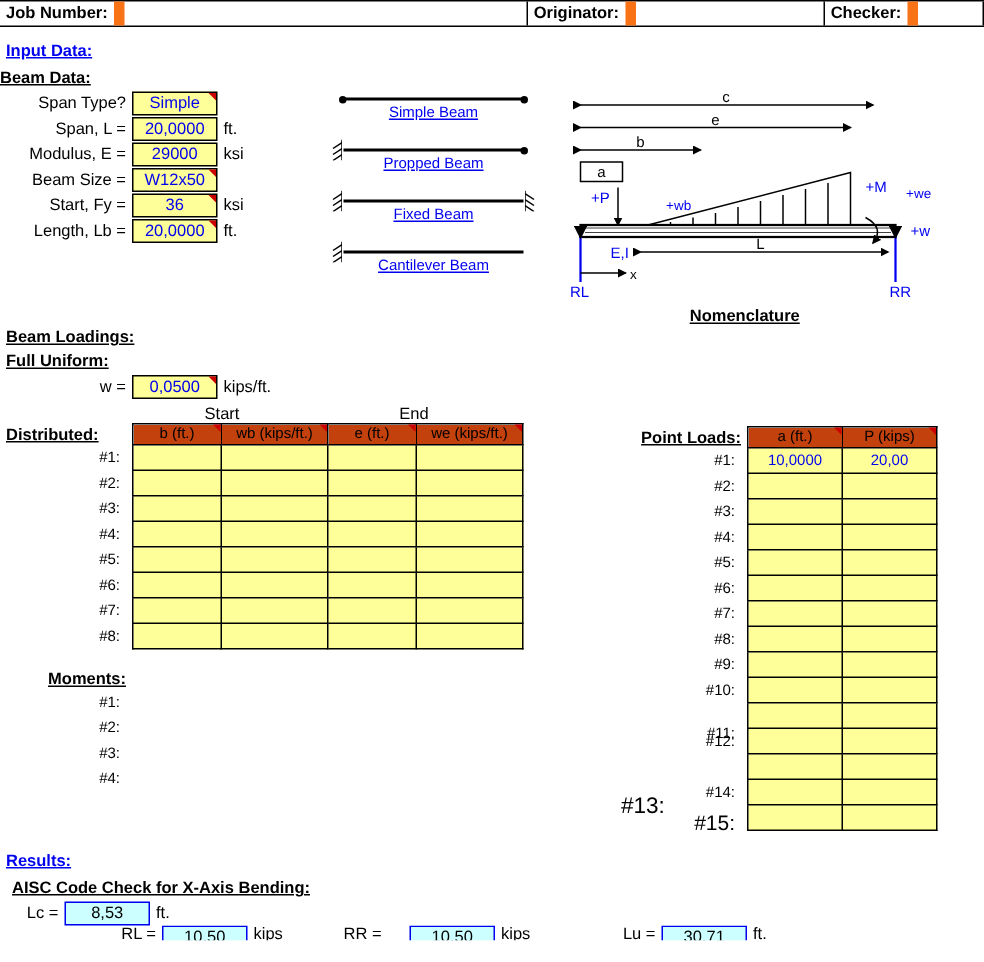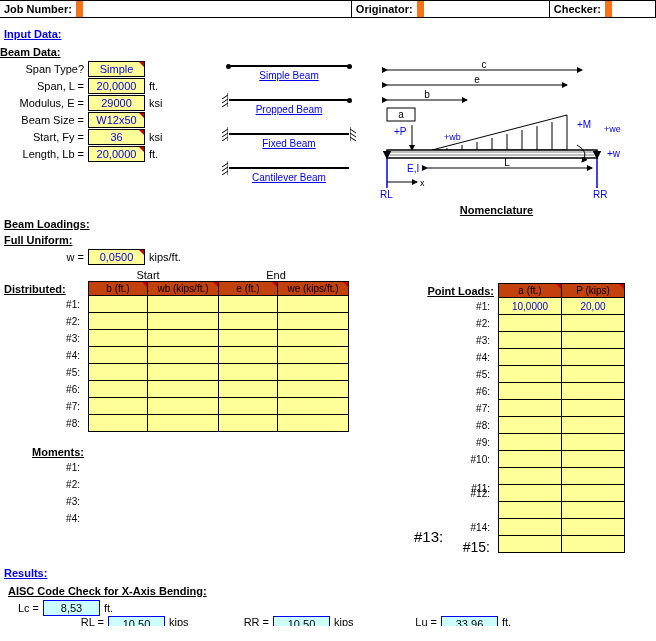--- a/index.html
+++ b/index.html
@@ -536,19 +536,19 @@
       <div class="blue-outline">8,53</div>
       <div class="unit">ft.</div>
     </div>
   </div>
 </div>
 
 <div class="cropped" style="display:flex;padding:0 4px">
   <div style="width:100px;text-align:right;padding-right:4px">RL =</div>
   <div class="blue-outline">10,50</div>
   <div class="unit" style="width:60px">kips</div>
-  <div style="width:40px;text-align:right;padding-right:4px">RR =</div>
+  <div style="width:40px;padding-right:4px">RR =</div>
   <div class="blue-outline">10,50</div>
   <div class="unit" style="width:40px">kips</div>
   <div style="width:63px;text-align:right;padding-right:4px">Lu =</div>
-  <div class="blue-outline">33,96</div>
+  <div class="blue-outline">30,71</div>
   <div class="unit">ft.</div>
 </div>
 
 </body></html>

